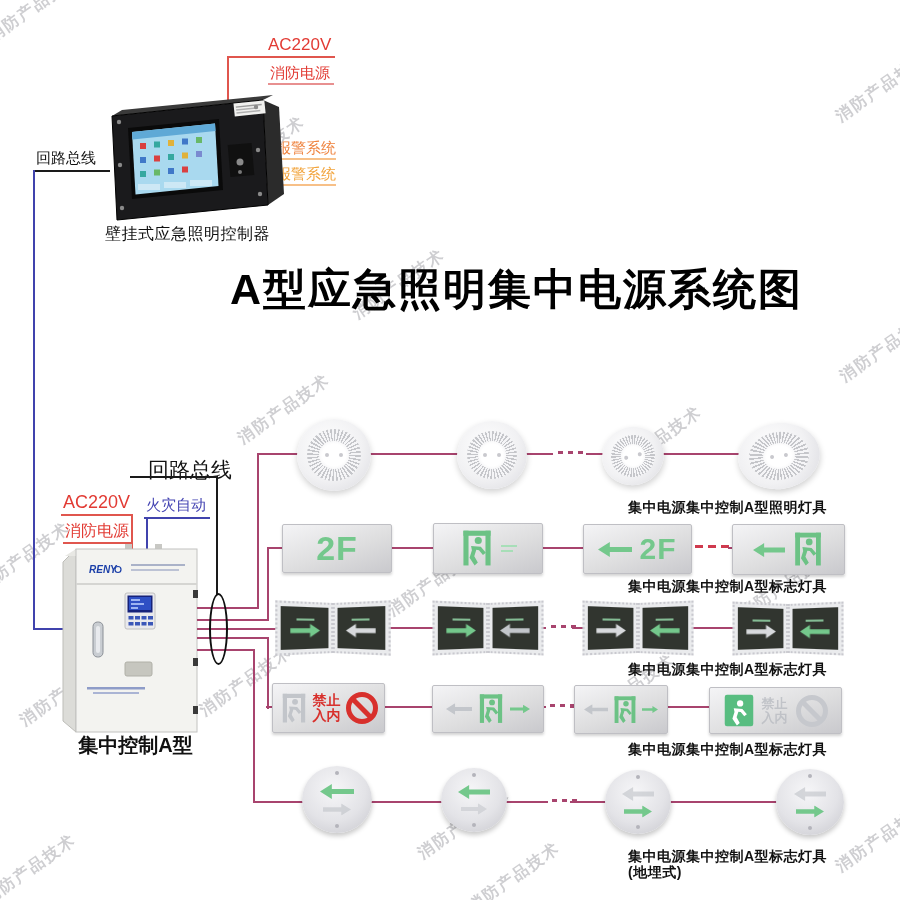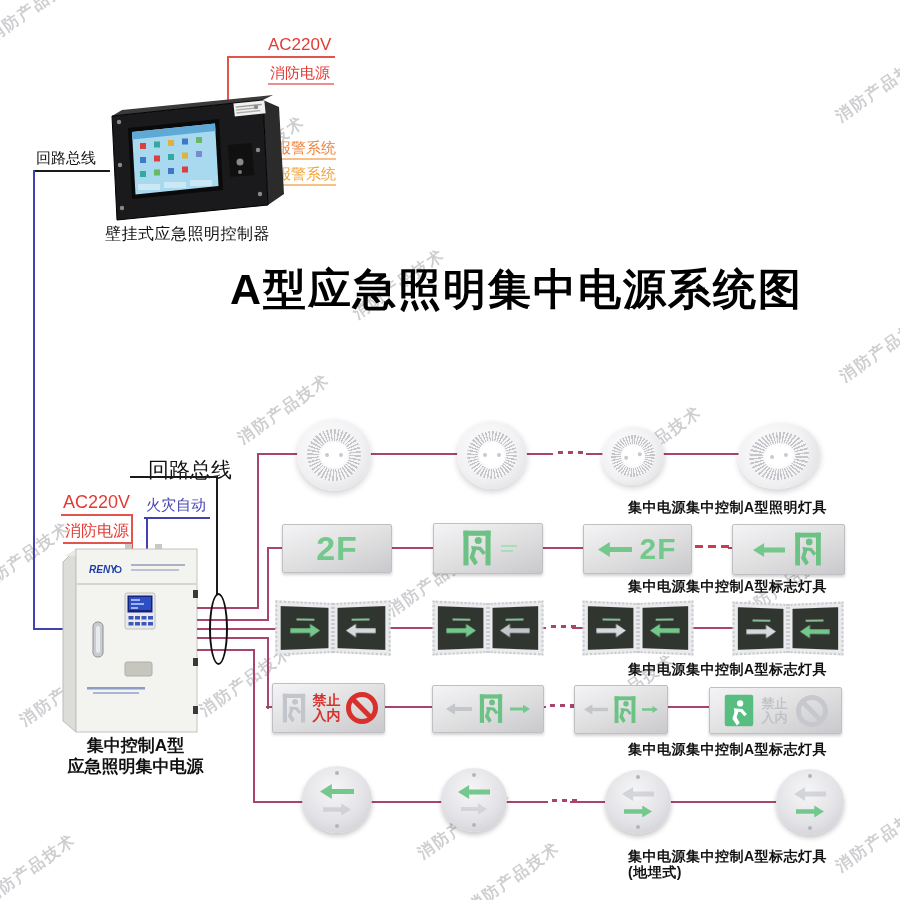--- a/index.html
+++ b/index.html
@@ -56,21 +56,21 @@
   .panel.pr{transform:perspective(260px) rotateY(-26deg);transform-origin:left center;}
   
   .disc{position:absolute;border-radius:50%;
         background:radial-gradient(circle at 45% 35%,#f6f6f8 0%,#e3e3e7 55%,#c6c6cc 100%);
         box-shadow:0 3px 5px rgba(0,0,0,.22);
         display:flex;flex-direction:column;align-items:center;justify-content:center;gap:4px;}
   .disc .scr{position:absolute;width:4px;height:4px;border-radius:50%;background:#b4b4bb;}
   .ar{display:block;flex:none;}
   .dim{opacity:.65;}
   .cab-caption{position:absolute;left:48px;top:735px;width:175px;text-align:center;
-               font-weight:bold;font-size:17px;line-height:21px;color:#111;}
+               font-weight:bold;font-size:20px;line-height:21px;color:#111;}
 </style>
 </head>
 <body>
 
 <svg width="0" height="0" style="position:absolute">
   <defs>
     <symbol id="block-arrow" viewBox="0 0 46 20">
       <path d="M0 10 L16 0 L16 6.5 L46 6.5 L46 13.5 L16 13.5 L16 20 Z"></path>
     </symbol>
     <symbol id="exit-door" viewBox="0 0 40 46">
@@ -217,21 +217,20 @@
     <rect x="41" y="86" width="4" height="27" rx="2" fill="#e8eaee"></rect>
     <rect x="70" y="122" width="27" height="14" rx="2" fill="#c6c6bf" stroke="#b0b0a8"></rect>
     <rect x="32" y="147" width="58" height="2.5" fill="#8e9cc8"></rect>
     <rect x="38" y="152" width="46" height="2" fill="#aab4d4"></rect>
     <rect x="138" y="50" width="5" height="8" fill="#3a3a3a"></rect>
     <rect x="138" y="118" width="5" height="8" fill="#3a3a3a"></rect>
     <rect x="138" y="166" width="5" height="8" fill="#3a3a3a"></rect>
   </svg>
   <div class="cab-caption">
     <div>集中控制A型</div>
-    <div>应急照明集中电源</div>
   </div>
 
   <div class="ln c-wire" style="left:197px;top:607px;width:62px;height:2px"></div>
   <div class="ln c-wire" style="left:197px;top:619px;width:72px;height:2px"></div>
   <div class="ln c-wire" style="left:197px;top:628px;width:93px;height:2px"></div>
   <div class="ln c-wire" style="left:197px;top:637px;width:72px;height:2px"></div>
   <div class="ln c-wire" style="left:197px;top:649px;width:58px;height:2px"></div>
   <div class="loop" style="left:209px;top:593px"></div>
   <div class="ln c-wire" style="left:257px;top:454px;width:2px;height:155px"></div>
   <div class="ln c-wire" style="left:267px;top:547px;width:2px;height:74px"></div>

